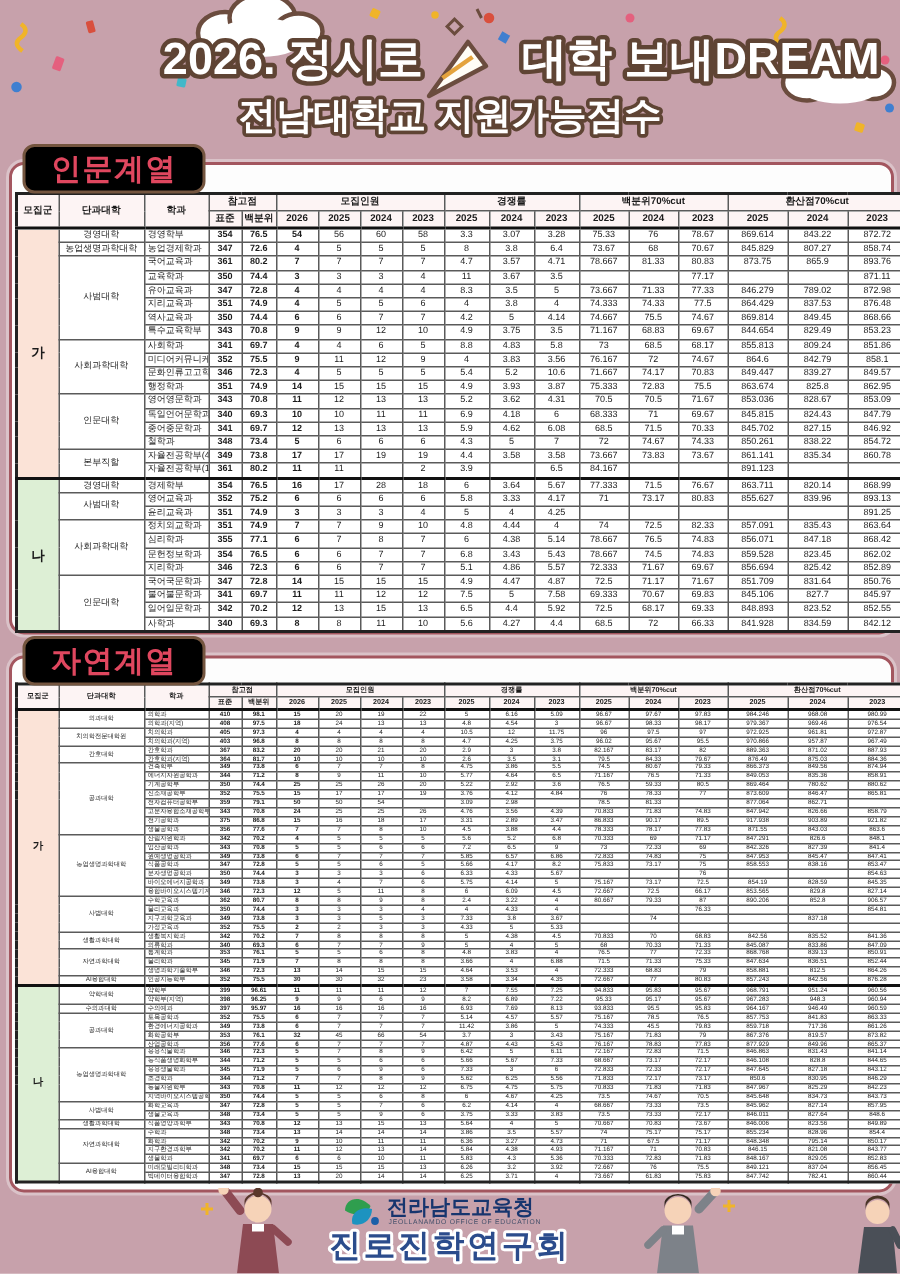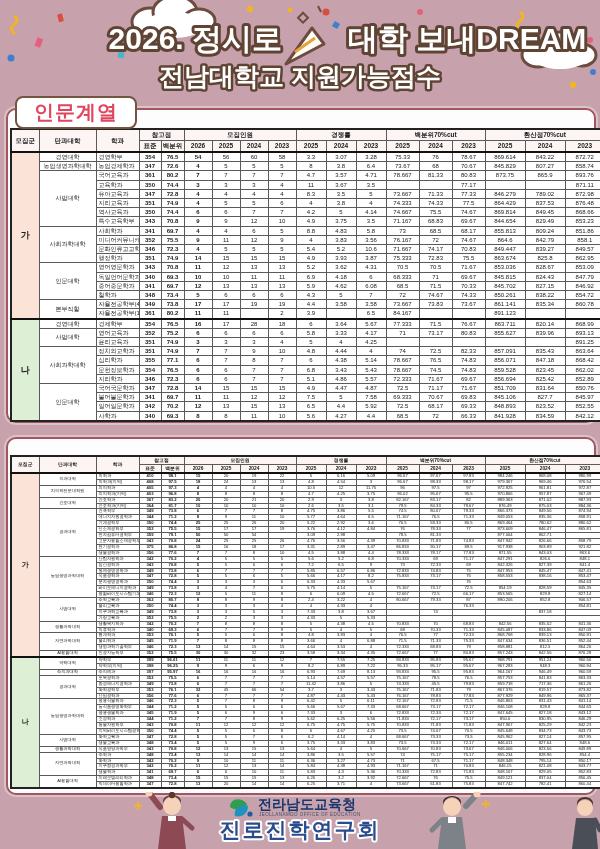--- a/index.html
+++ b/index.html
@@ -2,21 +2,21 @@
 <html><head>
 <meta charset="utf-8">
 <style>
   html,body{margin:0;padding:0;}
   #page{position:relative;width:600px;height:849px;background:#c7a1ab;overflow:hidden;
         font-family:"Liberation Sans","DejaVu Sans",sans-serif;}
   .sec-frame{position:absolute;left:6px;width:586px;background:#fdfdfd;
              border:2px solid #a3565f;border-radius:10px;box-shadow:0 0 0 2px rgba(255,255,255,.35);}
   #frame1{top:108px;height:311px;}
   #frame2{top:437px;height:354px;}
-  .sec-label{position:absolute;left:15px;width:118px;height:29px;background:#ffffff;
+  .sec-label{position:absolute;left:15px;width:118px;height:29px;background:#000000;
              border:2px solid #74553f;border-radius:8px;z-index:4;display:flex;align-items:center;
              justify-content:center;font-weight:bold;font-size:20px;color:#e0475f;letter-spacing:1px;}
   #label1{top:96px;} #label2{top:424px;}
   .sec-table{position:absolute;left:10px;border-collapse:collapse;table-layout:fixed;width:580px;
              background:#fff;z-index:3;}
   #table0{top:128px;} #table1{top:455px;}
   .sec-table th,.sec-table td{border:1px solid #5a5a5a;text-align:center;padding:0;margin:0;
              overflow:hidden;white-space:nowrap;color:#1b1b1b;font-weight:normal;}
   .sec-table{border:2px solid #222;}
   #table0 th{font-size:6.5px;height:10px;line-height:10px;font-weight:bold;background:#fdf4f4;}
@@ -666,20 +666,21 @@
           <td class="">72</td>
           <td class="">66.33</td>
           <td class="">841.928</td>
           <td class="">834.59</td>
           <td class="">842.12</td>
         </tr>
       </tbody>
     </table>
 
   <div id="frame2" class="sec-frame"></div>
+  <div id="label2" class="sec-label">자연계열</div>
   <table id="table1" class="sec-table">
       <colgroup>
         <col style="width:28px">
         <col style="width:57px">
         <col style="width:43px">
         <col style="width:22px">
         <col style="width:23px">
         <col style="width:28px">
         <col style="width:28px">
         <col style="width:28px">

